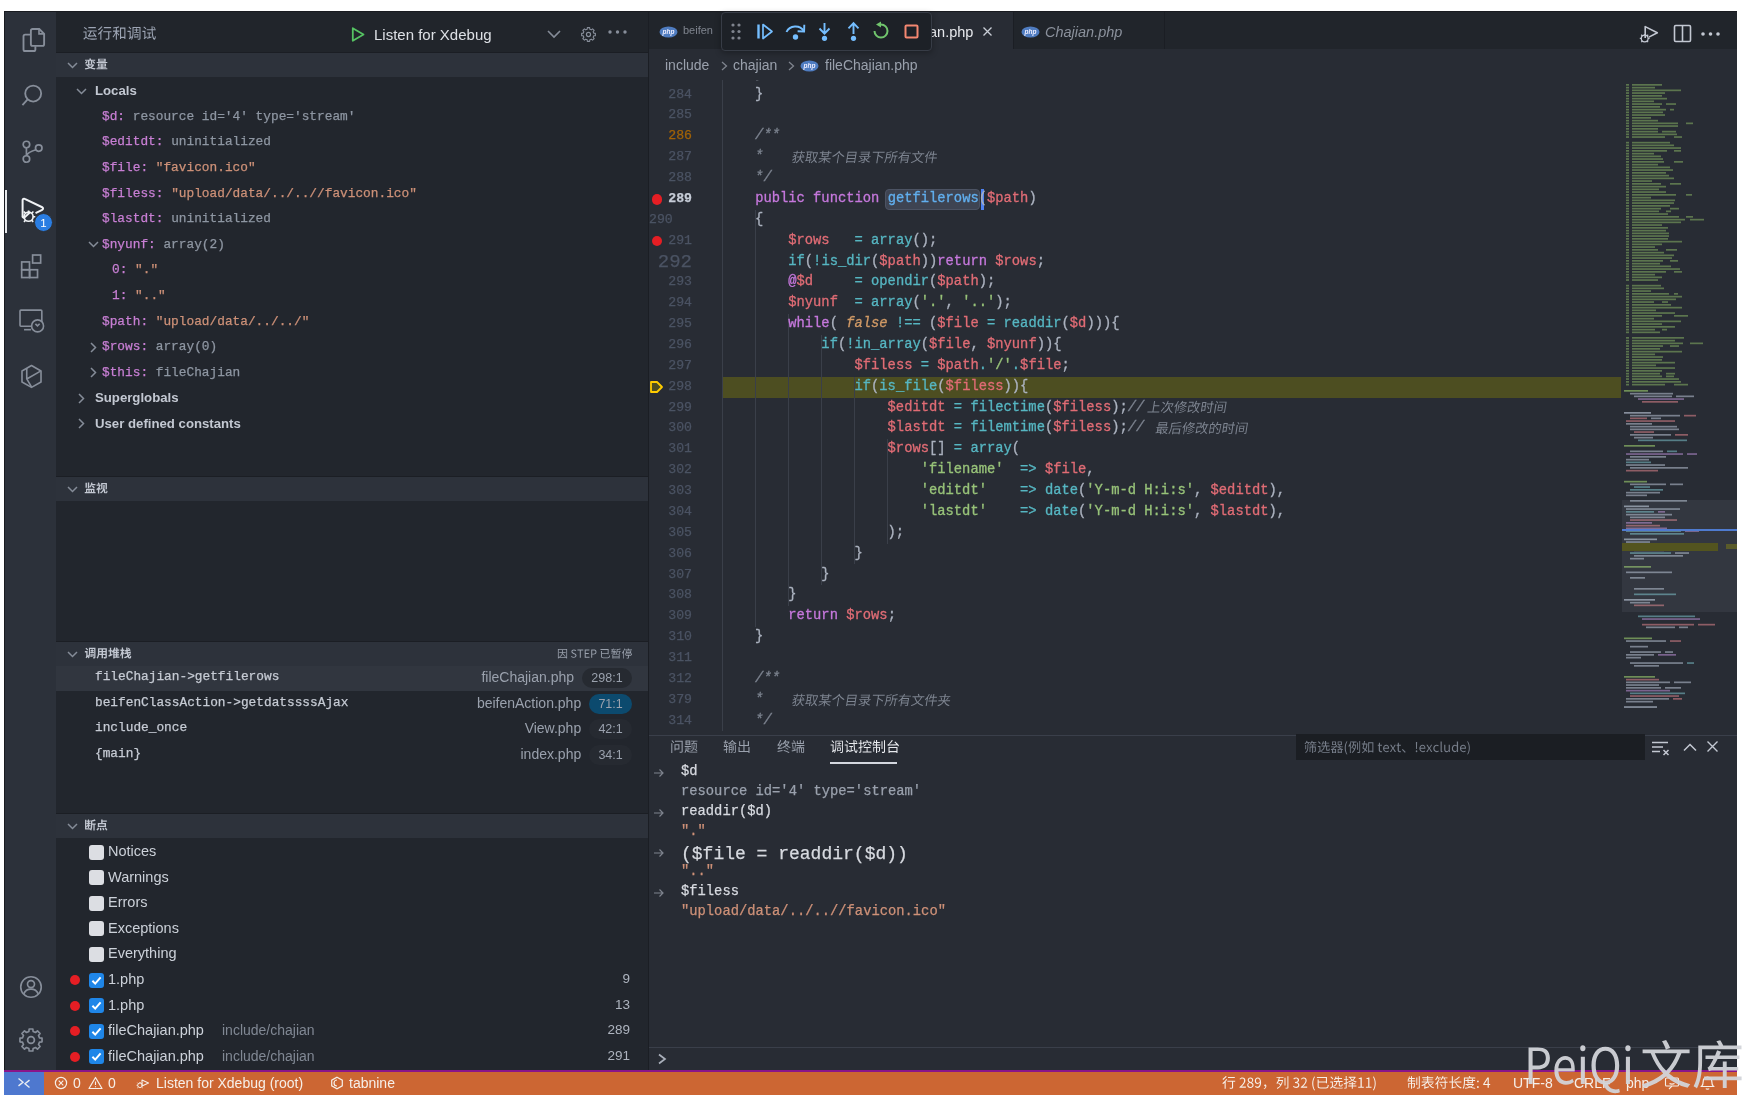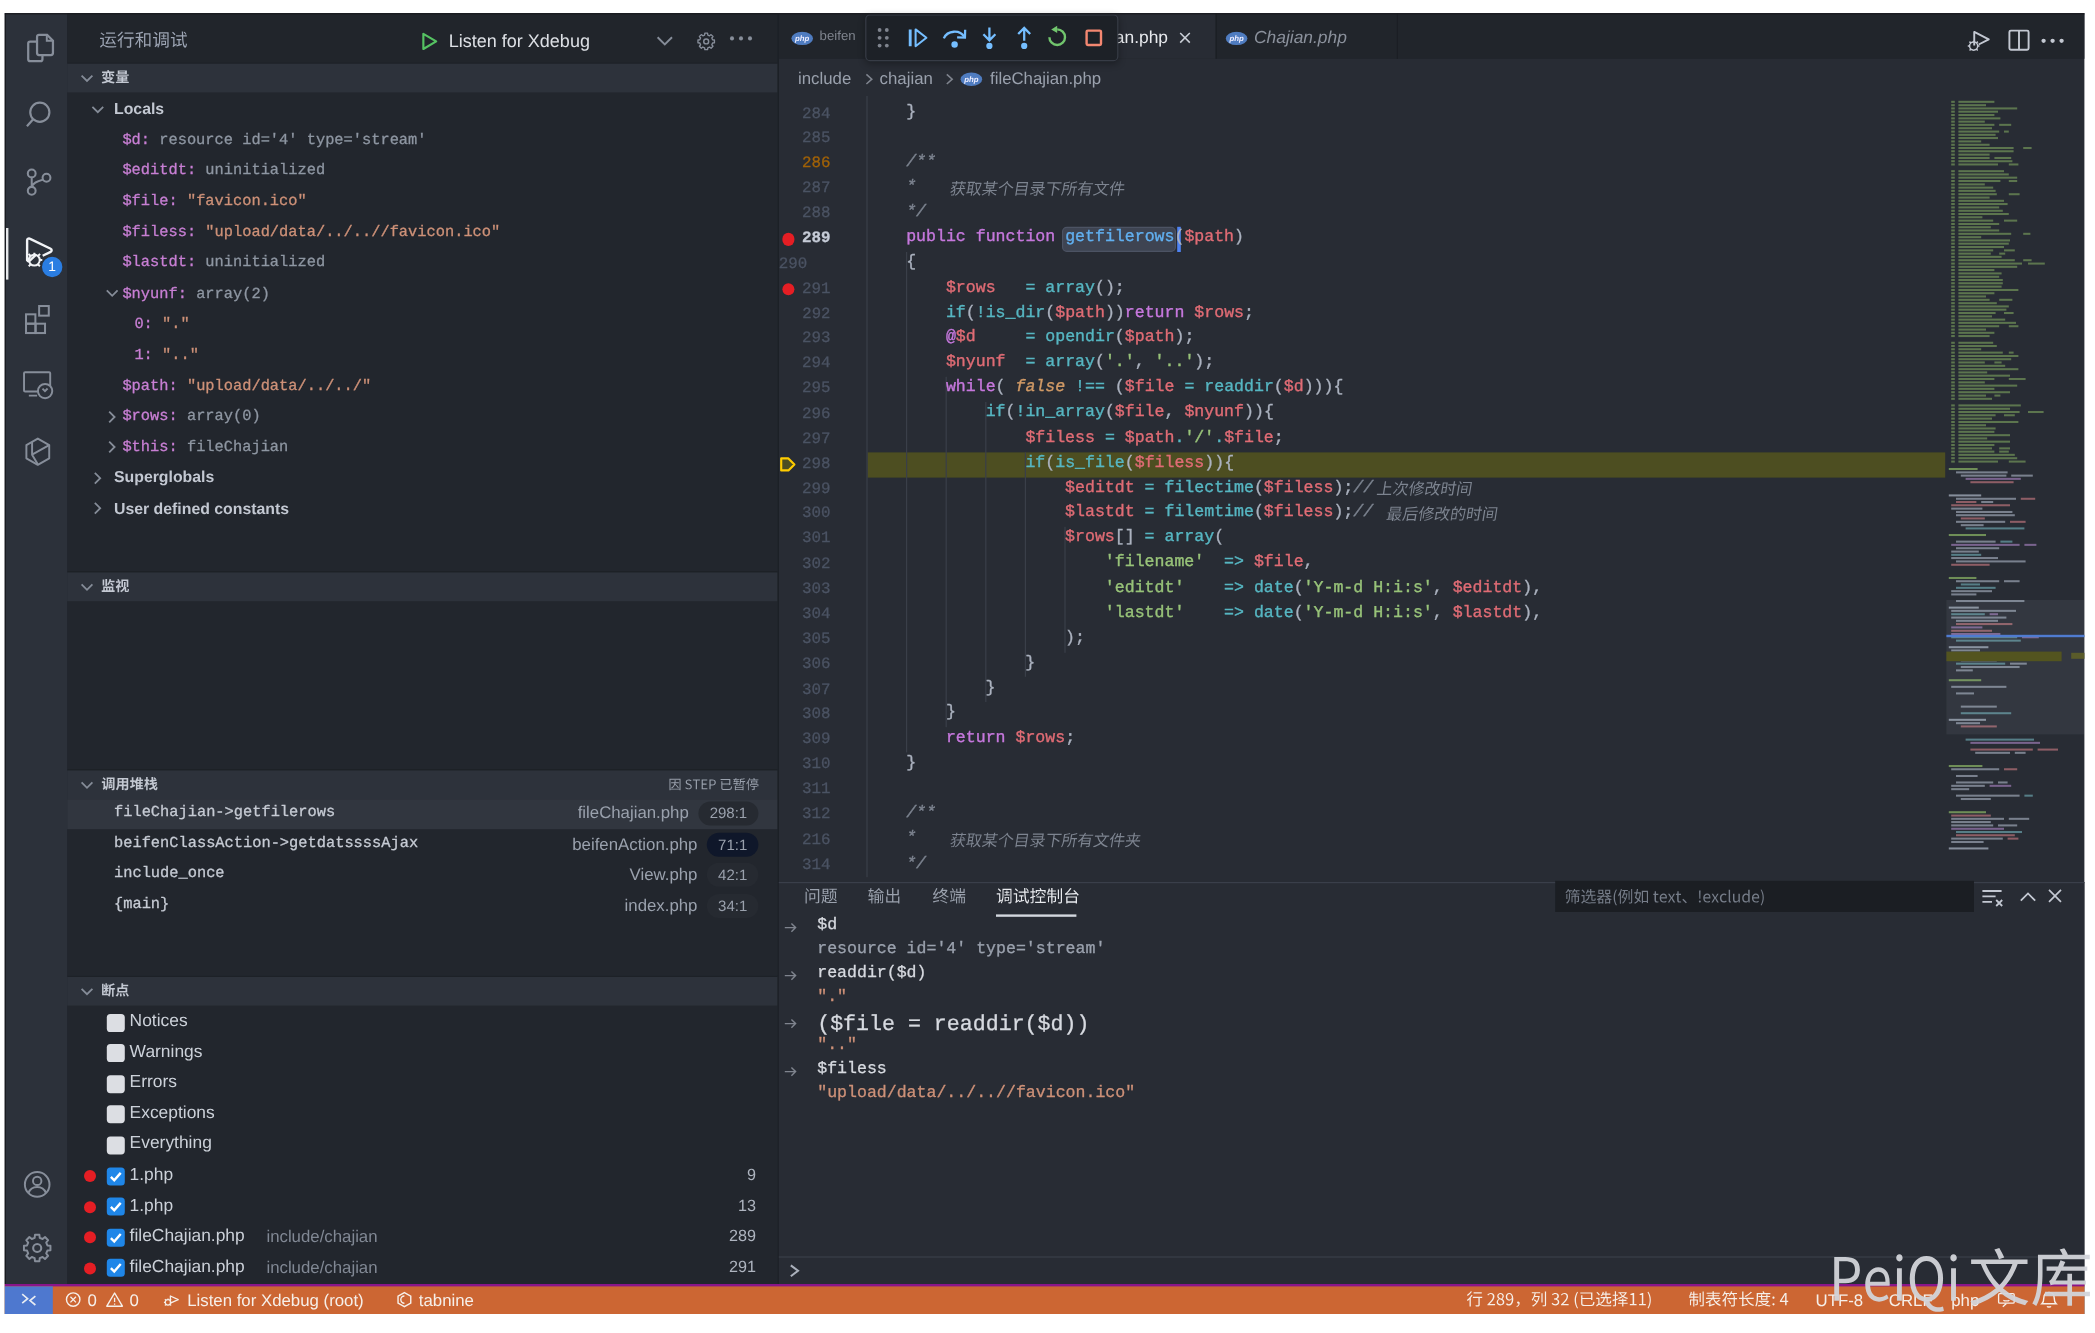--- a/index.html
+++ b/index.html
@@ -147,21 +147,21 @@
     <path d="M1.0 -9.1C1.6 -8.6 2.5 -7.7 2.8 -7.2L3.8 -8.2C3.4 -8.7 2.5 -9.5 1.9 -10.0ZM0.4 -6.5V-5.1H1.8V-1.7C1.8 -0.9 1.4 -0.3 1.1 -0.1C1.3 0.1 1.8 0.6 2.0 0.9C2.1 0.6 2.5 0.3 4.0 -1.0C3.8 -0.5 3.6 -0.1 3.4 0.3C3.6 0.4 4.2 0.8 4.4 1.1C5.5 -0.6 5.7 -3.2 5.7 -5.1V-8.5H9.9V-0.5C9.9 -0.3 9.9 -0.2 9.7 -0.2C9.5 -0.2 9.0 -0.2 8.5 -0.2C8.7 0.1 8.9 0.7 8.9 1.1C9.7 1.1 10.3 1.0 10.7 0.8C11.1 0.6 11.2 0.2 11.2 -0.4V-9.8H4.5V-5.1C4.5 -4.1 4.4 -2.9 4.2 -1.8C4.1 -2.1 4.0 -2.4 3.9 -2.6L3.2 -2.1V-6.5ZM7.2 -8.3V-7.5H6.3V-6.5H7.2V-5.7H6.0V-4.6H9.6V-5.7H8.4V-6.5H9.4V-7.5H8.4V-8.3ZM6.1 -3.9V-0.4H7.2V-0.9H9.4V-3.9ZM7.2 -2.9H8.3V-1.9H7.2Z M13.7 -9.4V-5.1C13.7 -3.4 13.6 -1.2 12.3 0.2C12.6 0.4 13.2 0.9 13.4 1.1C14.3 0.2 14.7 -1.1 14.9 -2.4H17.4V0.9H18.9V-2.4H21.4V-0.6C21.4 -0.4 21.3 -0.3 21.1 -0.3C20.9 -0.3 20.1 -0.3 19.4 -0.4C19.6 0.0 19.8 0.6 19.8 1.0C20.9 1.0 21.7 1.0 22.2 0.8C22.7 0.5 22.8 0.1 22.8 -0.6V-9.4ZM15.1 -8.0H17.4V-6.6H15.1ZM21.4 -8.0V-6.6H18.9V-8.0ZM15.1 -5.3H17.4V-3.8H15.1C15.1 -4.2 15.1 -4.7 15.1 -5.1ZM21.4 -5.3V-3.8H18.9V-5.3Z M32.1 -4.4V-3.4H30.6V-4.4ZM24.3 -2.1 24.8 -0.7C26.0 -1.2 27.4 -1.8 28.7 -2.5L28.4 -3.7L27.2 -3.3V-6.0H28.2L28.0 -5.9C28.3 -5.6 28.6 -5.0 28.8 -4.7C29.0 -4.9 29.1 -5.1 29.3 -5.3V1.1H30.6V0.3H35.6V-1.0H33.5V-2.1H35.1V-3.4H33.5V-4.4H35.1V-5.7H33.5V-6.8H35.4V-8.1H33.2L34.0 -8.4C33.8 -8.9 33.5 -9.6 33.1 -10.1L31.9 -9.6C32.2 -9.1 32.5 -8.5 32.6 -8.1H30.9C31.2 -8.6 31.5 -9.2 31.7 -9.8L30.3 -10.2C29.9 -9.0 29.2 -7.5 28.4 -6.4V-7.4H27.2V-10.0H25.8V-7.4H24.4V-6.0H25.8V-2.7C25.2 -2.5 24.7 -2.3 24.3 -2.1ZM32.1 -5.7H30.6V-6.8H32.1ZM32.1 -2.1V-1.0H30.6V-2.1Z M46.3 -4.3C45.9 -3.7 45.4 -3.1 44.8 -2.6C44.7 -3.1 44.6 -3.6 44.5 -4.1L47.4 -4.7L47.1 -6.0L44.2 -5.4L44.1 -6.4L46.9 -6.9L46.7 -8.2L45.7 -8.0L46.5 -8.7C46.2 -9.1 45.5 -9.6 45.0 -10.0L44.1 -9.3C44.6 -8.9 45.2 -8.4 45.5 -8.0L44.0 -7.8C44.0 -8.6 43.9 -9.4 43.9 -10.2H42.5C42.5 -9.3 42.5 -8.4 42.6 -7.6L40.8 -7.3L41.0 -6.0L42.7 -6.2L42.8 -5.2L40.7 -4.7L41.0 -3.4L43.1 -3.8C43.2 -3.1 43.4 -2.4 43.6 -1.8C42.6 -1.1 41.4 -0.7 40.2 -0.3C40.5 0.0 40.9 0.5 41.1 0.9C42.1 0.5 43.2 0.1 44.1 -0.5C44.6 0.5 45.2 1.1 46.0 1.1C47.0 1.1 47.5 0.6 47.7 -1.3C47.4 -1.5 46.9 -1.8 46.6 -2.1C46.5 -0.8 46.4 -0.3 46.1 -0.3C45.8 -0.3 45.5 -0.7 45.3 -1.3C46.1 -2.0 46.9 -2.8 47.5 -3.7ZM38.0 -10.2V-8.0H36.6V-6.6H37.9C37.6 -5.2 37.0 -3.5 36.3 -2.6C36.5 -2.2 36.8 -1.6 36.9 -1.2C37.3 -1.7 37.7 -2.6 38.0 -3.5V1.1H39.3V-4.4C39.6 -4.0 39.8 -3.5 39.9 -3.1L40.7 -4.1C40.5 -4.4 39.6 -5.8 39.3 -6.3V-6.6H40.5V-8.0H39.3V-10.2Z" fill="#c3c8d2"></path>
   </svg>
 <svg class="" style="position:absolute;left:557.0px;top:645.8px;overflow:visible" width="80" height="15" viewBox="0 -11.7 80 15.0">
     <path d="M5.2 -7.6C5.2 -6.9 5.2 -6.3 5.1 -5.8H2.3V-5.0H5.0C4.7 -3.4 4.1 -2.1 2.3 -1.4C2.5 -1.2 2.8 -0.9 2.9 -0.7C4.3 -1.4 5.1 -2.4 5.5 -3.7C6.5 -2.8 7.5 -1.6 8.1 -0.8L8.7 -1.3C8.1 -2.2 6.8 -3.5 5.7 -4.5L5.8 -5.0H8.7V-5.8H5.9C6.0 -6.3 6.0 -6.9 6.0 -7.6ZM0.9 -8.8V0.9H1.7V0.3H9.3V0.9H10.1V-8.8ZM1.7 -0.4V-8.0H9.3V-0.4Z M16.8 0.1C18.5 0.1 19.5 -0.9 19.5 -2.1C19.5 -3.3 18.8 -3.9 17.9 -4.3L16.7 -4.8C16.1 -5.1 15.4 -5.4 15.4 -6.1C15.4 -6.9 16.0 -7.3 16.9 -7.3C17.7 -7.3 18.2 -7.0 18.7 -6.6L19.3 -7.2C18.7 -7.8 17.9 -8.2 16.9 -8.2C15.4 -8.2 14.4 -7.3 14.4 -6.1C14.4 -4.9 15.3 -4.3 16.0 -4.0L17.2 -3.5C17.9 -3.2 18.5 -2.9 18.5 -2.1C18.5 -1.3 17.9 -0.7 16.8 -0.7C16.0 -0.7 15.2 -1.1 14.6 -1.7L14.0 -1.0C14.7 -0.3 15.7 0.1 16.8 0.1Z M22.8 0.0H23.8V-7.2H26.3V-8.1H20.4V-7.2H22.8Z M27.7 0.0H32.5V-0.9H28.7V-3.8H31.8V-4.7H28.7V-7.2H32.4V-8.1H27.7Z M34.2 0.0H35.2V-3.2H36.5C38.3 -3.2 39.5 -4.0 39.5 -5.7C39.5 -7.5 38.3 -8.1 36.5 -8.1H34.2ZM35.2 -4.0V-7.2H36.4C37.8 -7.2 38.5 -6.9 38.5 -5.7C38.5 -4.5 37.8 -4.0 36.4 -4.0Z M43.5 -8.6V-7.7H50.7V-4.8H45.0V-6.7H44.1V-1.1C44.1 0.2 44.7 0.6 46.5 0.6C46.9 0.6 50.2 0.6 50.6 0.6C52.4 0.6 52.8 -0.0 53.0 -2.1C52.7 -2.1 52.4 -2.2 52.2 -2.4C52.0 -0.6 51.8 -0.2 50.6 -0.2C49.9 -0.2 47.0 -0.2 46.4 -0.2C45.2 -0.2 45.0 -0.4 45.0 -1.1V-4.0H50.7V-3.5H51.6V-8.6Z M59.7 -8.5V-6.9C59.7 -6.0 59.6 -4.8 58.9 -3.9C59.1 -3.8 59.4 -3.6 59.6 -3.5C60.2 -4.2 60.4 -5.2 60.4 -6.1H61.9V-3.5H62.7V-6.1H64.0V-6.8H60.5V-6.8V-7.9C61.6 -8.0 62.8 -8.2 63.7 -8.5L63.2 -9.1C62.4 -8.8 61.0 -8.6 59.7 -8.5ZM56.2 -1.1H61.8V-0.2H56.2ZM56.2 -1.7V-2.6H61.8V-1.7ZM55.4 -3.2V0.9H56.2V0.5H61.8V0.9H62.6V-3.2ZM54.1 -4.9 54.2 -4.2 56.7 -4.4V-3.5H57.5V-4.5L59.2 -4.7L59.2 -5.3L57.5 -5.2V-6.0H59.2V-6.7H57.5V-7.4H56.7V-6.7H55.3C55.6 -7.0 55.9 -7.4 56.2 -7.9H59.2V-8.5H56.6L56.9 -9.0L56.1 -9.3C56.0 -9.0 55.8 -8.8 55.7 -8.5H54.1V-7.9H55.3C55.1 -7.5 54.9 -7.2 54.8 -7.1C54.6 -6.8 54.4 -6.6 54.2 -6.6C54.3 -6.4 54.4 -6.0 54.5 -5.9C54.6 -5.9 54.9 -6.0 55.4 -6.0H56.7V-5.1Z M69.7 -6.4H73.3V-5.4H69.7ZM68.9 -7.0V-4.8H74.1V-7.0ZM67.9 -4.1V-2.4H68.6V-3.5H74.2V-2.4H75.0V-4.1ZM70.7 -9.1C70.9 -8.8 71.0 -8.5 71.1 -8.2H68.1V-7.5H75.0V-8.2H72.0C71.9 -8.6 71.7 -9.0 71.5 -9.3ZM68.9 -2.6V-2.0H71.0V-0.1C71.0 0.1 71.0 0.1 70.8 0.1C70.7 0.1 70.0 0.1 69.4 0.1C69.5 0.3 69.6 0.6 69.7 0.8C70.5 0.8 71.1 0.8 71.4 0.7C71.8 0.6 71.9 0.4 71.9 -0.0V-2.0H74.0V-2.6ZM67.4 -9.2C66.8 -7.6 65.9 -5.9 64.9 -4.8C65.0 -4.6 65.2 -4.2 65.3 -4.0C65.6 -4.4 66.0 -4.8 66.3 -5.2V0.9H67.0V-6.5C67.5 -7.3 67.8 -8.1 68.2 -9.0Z" fill="#9aa1ad"></path>
   </svg>
 <div class="abs" style="left:56px;top:665.5999999999999px;width:592px;height:25.5px;background:#31363f"></div>
 <div class="abs mono" style="left:95px;top:669.3px;font-size:12.8px;color:#c6cbd4">fileChajian-&gt;getfilerows</div>
 <div class="abs" style="left:582.0px;top:668.3px;width:50.0px;height:20px;border-radius:10px;background:#262a31;color:#9aa1ad;font-size:12.5px;display:flex;align-items:center;justify-content:center">298:1</div>
 <div class="abs" style="right:1172.0px;top:669.3px;font-size:14px;color:#9aa1ad">fileChajian.php</div>
 <div class="abs mono" style="left:95px;top:694.8px;font-size:12.8px;color:#c6cbd4">beifenClassAction-&gt;getdatssssAjax</div>
-<div class="abs" style="left:589.2px;top:693.8px;width:42.8px;height:20px;border-radius:10px;background:#0f172a;color:#9aa1ad;font-size:12.5px;display:flex;align-items:center;justify-content:center">71:1</div>
+<div class="abs" style="left:589.2px;top:693.8px;width:42.8px;height:20px;border-radius:10px;background:#0c4a6e;color:#9aa1ad;font-size:12.5px;display:flex;align-items:center;justify-content:center">71:1</div>
 <div class="abs" style="right:1164.8px;top:694.8px;font-size:14px;color:#9aa1ad">beifenAction.php</div>
 <div class="abs mono" style="left:95px;top:720.3px;font-size:12.8px;color:#c6cbd4">include_once</div>
 <div class="abs" style="left:589.2px;top:719.3px;width:42.8px;height:20px;border-radius:10px;background:#262a31;color:#9aa1ad;font-size:12.5px;display:flex;align-items:center;justify-content:center">42:1</div>
 <div class="abs" style="right:1164.8px;top:720.3px;font-size:14px;color:#9aa1ad">View.php</div>
 <div class="abs mono" style="left:95px;top:745.8px;font-size:12.8px;color:#c6cbd4">{main}</div>
 <div class="abs" style="left:589.2px;top:744.8px;width:42.8px;height:20px;border-radius:10px;background:#262a31;color:#9aa1ad;font-size:12.5px;display:flex;align-items:center;justify-content:center">34:1</div>
 <div class="abs" style="right:1164.8px;top:745.8px;font-size:14px;color:#9aa1ad">index.php</div>
 <div class="abs" style="left:56px;top:813px;width:592px;height:25px;background:#2d323b;border-top:1px solid #1b1e24"></div>
 <svg class="abs" style="left:66px;top:821.5px" width="13" height="9" viewBox="0 0 13 9">
     <path d="M2 2 L6.5 6.5 L11 2" fill="none" stroke="#858c98" stroke-width="1.5"></path>
@@ -327,21 +327,21 @@
     </svg>
 <div class="codeline" style="left:73.0px;top:67.1px"><span class="m">    *</span></div>
 <div class="abs mono" style="left:0px;top:88.0px;width:43px;height:20.9px;font-size:13.2px;color:#4b5363;font-weight:normal;text-align:right;line-height:20.9px">288</div>
 <div class="codeline" style="left:73.0px;top:88.0px"><span class="m">    */</span></div>
 <div class="abs mono" style="left:0px;top:108.8px;width:43px;height:20.9px;font-size:13.2px;color:#c6ccd7;font-weight:bold;text-align:right;line-height:20.9px">289</div>
 <div class="codeline" style="left:73.0px;top:108.8px"><span class="p">    </span><span class="k">public</span><span class="p"> </span><span class="k">function</span><span class="p"> </span><span class="f">getfilerows</span><span class="p">(</span><span class="v">$path</span><span class="p">)</span></div>
 <div class="abs mono" style="left:0px;top:129.7px;width:43px;height:20.9px;font-size:13.2px;color:#4b5363;font-weight:normal;line-height:20.9px">290</div>
 <div class="codeline" style="left:73.0px;top:129.7px"><span class="p">    {</span></div>
 <div class="abs mono" style="left:0px;top:150.6px;width:43px;height:20.9px;font-size:13.2px;color:#4b5363;font-weight:normal;text-align:right;line-height:20.9px">291</div>
 <div class="codeline" style="left:73.0px;top:150.6px"><span class="p">        </span><span class="v">$rows</span><span class="p">   </span><span class="c">=</span><span class="p"> </span><span class="c">array</span><span class="p">();</span></div>
-<div class="abs mono" style="left:0px;top:171.5px;width:43px;height:20.9px;font-size:13px;color:#4b5363;font-weight:normal;text-align:right;line-height:20.9px">292</div>
+<div class="abs mono" style="left:0px;top:171.5px;width:43px;height:20.9px;font-size:19px;color:#4b5363;font-weight:normal;text-align:right;line-height:20.9px">292</div>
 <div class="codeline" style="left:73.0px;top:171.5px"><span class="p">        </span><span class="c">if</span><span class="p">(</span><span class="c">!</span><span class="c">is_dir</span><span class="p">(</span><span class="v">$path</span><span class="p">))</span><span class="k">return</span><span class="p"> </span><span class="v">$rows</span><span class="p">;</span></div>
 <div class="abs mono" style="left:0px;top:192.3px;width:43px;height:20.9px;font-size:13.2px;color:#4b5363;font-weight:normal;text-align:right;line-height:20.9px">293</div>
 <div class="codeline" style="left:73.0px;top:192.3px"><span class="p">        </span><span class="k">@</span><span class="v">$d</span><span class="p">     </span><span class="c">=</span><span class="p"> </span><span class="c">opendir</span><span class="p">(</span><span class="v">$path</span><span class="p">);</span></div>
 <div class="abs mono" style="left:0px;top:213.2px;width:43px;height:20.9px;font-size:13.2px;color:#4b5363;font-weight:normal;text-align:right;line-height:20.9px">294</div>
 <div class="codeline" style="left:73.0px;top:213.2px"><span class="p">        </span><span class="v">$nyunf</span><span class="p">  </span><span class="c">=</span><span class="p"> </span><span class="c">array</span><span class="p">(</span><span class="s">'.'</span><span class="p">,</span><span class="p"> </span><span class="s">'..'</span><span class="p">);</span></div>
 <div class="abs mono" style="left:0px;top:234.1px;width:43px;height:20.9px;font-size:13.2px;color:#4b5363;font-weight:normal;text-align:right;line-height:20.9px">295</div>
 <div class="codeline" style="left:73.0px;top:234.1px"><span class="p">        </span><span class="k">while</span><span class="p">(</span><span class="p"> </span><span class="o">false</span><span class="p"> </span><span class="c">!==</span><span class="p"> (</span><span class="v">$file</span><span class="p"> </span><span class="c">=</span><span class="p"> </span><span class="c">readdir</span><span class="p">(</span><span class="v">$d</span><span class="p">))){</span></div>
 <div class="abs mono" style="left:0px;top:254.9px;width:43px;height:20.9px;font-size:13.2px;color:#4b5363;font-weight:normal;text-align:right;line-height:20.9px">296</div>
 <div class="codeline" style="left:73.0px;top:254.9px"><span class="p">            </span><span class="c">if</span><span class="p">(</span><span class="c">!</span><span class="c">in_array</span><span class="p">(</span><span class="v">$file</span><span class="p">,</span><span class="p"> </span><span class="v">$nyunf</span><span class="p">)){</span></div>
 <div class="abs mono" style="left:0px;top:275.8px;width:43px;height:20.9px;font-size:13.2px;color:#4b5363;font-weight:normal;text-align:right;line-height:20.9px">297</div>
@@ -375,21 +375,21 @@
 <div class="abs mono" style="left:0px;top:505.4px;width:43px;height:20.9px;font-size:13.2px;color:#4b5363;font-weight:normal;text-align:right;line-height:20.9px">308</div>
 <div class="codeline" style="left:73.0px;top:505.4px"><span class="p">        }</span></div>
 <div class="abs mono" style="left:0px;top:526.2px;width:43px;height:20.9px;font-size:13.2px;color:#4b5363;font-weight:normal;text-align:right;line-height:20.9px">309</div>
 <div class="codeline" style="left:73.0px;top:526.2px"><span class="p">        </span><span class="k">return</span><span class="p"> </span><span class="v">$rows</span><span class="p">;</span></div>
 <div class="abs mono" style="left:0px;top:547.1px;width:43px;height:20.9px;font-size:13.2px;color:#4b5363;font-weight:normal;text-align:right;line-height:20.9px">310</div>
 <div class="codeline" style="left:73.0px;top:547.1px"><span class="p">    }</span></div>
 <div class="abs mono" style="left:0px;top:568.0px;width:43px;height:20.9px;font-size:13.2px;color:#4b5363;font-weight:normal;text-align:right;line-height:20.9px">311</div>
 <div class="codeline" style="left:73.0px;top:568.0px"></div>
 <div class="abs mono" style="left:0px;top:588.9px;width:43px;height:20.9px;font-size:13.2px;color:#4b5363;font-weight:normal;text-align:right;line-height:20.9px">312</div>
 <div class="codeline" style="left:73.0px;top:588.9px"><span class="m">    /**</span></div>
-<div class="abs mono" style="left:0px;top:609.7px;width:43px;height:20.9px;font-size:13.2px;color:#4b5363;font-weight:normal;text-align:right;line-height:20.9px">216</div>
+<div class="abs mono" style="left:0px;top:609.7px;width:43px;height:20.9px;font-size:13.2px;color:#4b5363;font-weight:normal;text-align:right;line-height:20.9px">379</div>
 <svg class="" style="position:absolute;left:139.2px;top:610.5px;overflow:visible" width="165" height="18" viewBox="0 -14.2 165 18.2">
       <path transform="skewX(-9)" transform-origin="0 14.2" d="M9.5 -7.4C10.2 -6.9 11.0 -6.2 11.3 -5.7L12.1 -6.3C11.7 -6.8 10.9 -7.5 10.2 -7.9ZM8.1 -8.0V-6.0L8.1 -5.5H5.0V-4.6H8.1C7.8 -2.9 7.1 -1.0 4.6 0.5C4.9 0.6 5.2 0.9 5.4 1.1C7.4 -0.1 8.3 -1.7 8.8 -3.2C9.4 -1.3 10.5 0.2 12.1 1.0C12.2 0.8 12.6 0.4 12.8 0.2C10.9 -0.6 9.8 -2.4 9.2 -4.6H12.6V-5.5H9.1V-6.0V-8.0ZM8.5 -11.3V-10.2H5.0V-11.3H4.0V-10.2H0.8V-9.3H4.0V-8.2H5.0V-9.3H8.5V-8.2H9.5V-9.3H12.6V-10.2H9.5V-11.3ZM4.4 -7.9C4.1 -7.6 3.7 -7.2 3.3 -6.9C3.0 -7.3 2.5 -7.7 1.9 -8.1L1.3 -7.6C1.8 -7.2 2.3 -6.8 2.6 -6.4C2.0 -6.0 1.2 -5.6 0.5 -5.3C0.7 -5.1 1.0 -4.8 1.2 -4.6C1.8 -4.9 2.5 -5.3 3.1 -5.7C3.3 -5.3 3.4 -4.9 3.5 -4.5C2.9 -3.6 1.6 -2.5 0.5 -2.1C0.7 -1.9 1.0 -1.6 1.1 -1.3C2.0 -1.8 3.0 -2.6 3.7 -3.4L3.7 -2.8C3.7 -1.5 3.6 -0.5 3.3 -0.1C3.2 0.0 3.0 0.1 2.9 0.1C2.6 0.1 2.1 0.1 1.4 0.1C1.6 0.3 1.7 0.7 1.8 1.0C2.3 1.0 2.8 1.0 3.2 0.9C3.5 0.9 3.8 0.8 4.0 0.6C4.5 -0.1 4.6 -1.2 4.6 -2.8C4.6 -4.0 4.5 -5.1 3.8 -6.2C4.4 -6.6 4.8 -7.0 5.2 -7.5Z M24.8 -8.8C24.5 -6.8 23.9 -5.1 23.2 -3.6C22.5 -5.1 22.0 -6.9 21.7 -8.8ZM20.2 -9.8V-8.8H20.9C21.2 -6.4 21.8 -4.3 22.6 -2.6C21.8 -1.3 20.9 -0.3 19.8 0.3C20.0 0.5 20.3 0.8 20.5 1.1C21.5 0.4 22.4 -0.5 23.1 -1.6C23.8 -0.6 24.6 0.3 25.7 1.0C25.8 0.7 26.1 0.4 26.4 0.2C25.3 -0.5 24.4 -1.4 23.7 -2.6C24.7 -4.4 25.5 -6.7 25.8 -9.6L25.2 -9.8L25.1 -9.8ZM13.9 -1.7 14.1 -0.8 18.2 -1.5V1.0H19.1V-1.6L20.3 -1.9L20.3 -2.7L19.1 -2.5V-9.7H20.1V-10.6H14.0V-9.7H14.9V-1.9ZM15.9 -9.7H18.2V-7.8H15.9ZM15.9 -7.0H18.2V-5.0H15.9ZM15.9 -4.1H18.2V-2.4L15.9 -2.0Z M30.0 -11.3V-9.9H27.6V-9.0H30.0V-5.0H33.0V-3.8H27.6V-2.9H32.1C30.9 -1.7 29.0 -0.6 27.3 -0.0C27.5 0.2 27.8 0.5 28.0 0.8C29.7 0.1 31.7 -1.2 33.0 -2.6V1.1H34.0V-2.6C35.3 -1.2 37.3 0.1 39.0 0.8C39.2 0.5 39.5 0.1 39.7 -0.1C38.0 -0.6 36.1 -1.7 34.9 -2.9H39.5V-3.8H34.0V-5.0H36.9V-9.0H39.4V-9.9H36.9V-11.3H35.9V-9.9H31.0V-11.3ZM35.9 -9.0V-7.9H31.0V-9.0ZM35.9 -7.0V-5.8H31.0V-7.0Z M46.4 -7.3V1.1H47.4V-7.3ZM47.0 -11.3C45.6 -9.0 43.2 -7.1 40.7 -6.0C41.0 -5.7 41.2 -5.3 41.4 -5.1C43.5 -6.1 45.5 -7.6 46.9 -9.5C48.7 -7.4 50.5 -6.1 52.4 -5.0C52.6 -5.4 52.9 -5.7 53.2 -5.9C51.1 -7.0 49.2 -8.2 47.5 -10.3L47.9 -10.9Z M56.7 -6.3H63.8V-4.1H56.7ZM56.7 -7.3V-9.4H63.8V-7.3ZM56.7 -3.1H63.8V-0.9H56.7ZM55.7 -10.4V1.0H56.7V0.1H63.8V1.0H64.8V-10.4Z M68.8 -4.2C69.7 -3.8 70.7 -3.0 71.2 -2.5L71.9 -3.2C71.4 -3.7 70.3 -4.4 69.5 -4.9ZM68.8 -10.5V-9.6H76.9L76.9 -8.3H69.2V-7.4H76.8L76.7 -6.2H67.9V-5.3H73.2V-2.8C71.2 -2.0 69.2 -1.2 67.9 -0.7L68.4 0.2C69.8 -0.4 71.5 -1.1 73.2 -1.9V-0.0C73.2 0.2 73.1 0.2 72.9 0.2C72.7 0.2 71.9 0.2 71.1 0.2C71.3 0.5 71.4 0.8 71.5 1.1C72.5 1.1 73.2 1.1 73.6 1.0C74.1 0.8 74.2 0.6 74.2 -0.0V-3.2C75.3 -1.4 77.0 -0.1 79.1 0.5C79.2 0.3 79.6 -0.1 79.8 -0.3C78.3 -0.7 77.1 -1.4 76.0 -2.4C76.9 -2.9 77.9 -3.6 78.7 -4.3L77.9 -5.0C77.3 -4.4 76.3 -3.6 75.4 -3.0C74.9 -3.6 74.5 -4.2 74.2 -4.9V-5.3H79.6V-6.2H77.8C77.9 -7.6 78.0 -9.2 78.0 -10.5L77.2 -10.6L77.0 -10.5Z M81.1 -10.3V-9.3H86.3V1.1H87.4V-6.0C88.9 -5.2 90.7 -4.1 91.6 -3.4L92.4 -4.3C91.3 -5.1 89.2 -6.3 87.6 -7.1L87.4 -6.8V-9.3H93.1V-10.3Z M101.0 -9.9V-5.4C101.0 -3.6 100.8 -1.2 99.2 0.4C99.4 0.6 99.8 0.9 100.0 1.1C101.7 -0.6 102.0 -3.4 102.0 -5.4V-5.7H104.1V1.0H105.1V-5.7H106.6V-6.7H102.0V-9.2C103.5 -9.4 105.2 -9.8 106.4 -10.2L105.7 -11.1C104.6 -10.6 102.6 -10.2 101.0 -9.9ZM96.1 -4.8V-5.2V-7.0H98.8V-4.8ZM99.7 -11.0C98.7 -10.5 96.7 -10.1 95.1 -9.9V-5.2C95.1 -3.5 95.0 -1.2 94.2 0.5C94.4 0.6 94.8 0.9 95.0 1.1C95.8 -0.3 96.0 -2.2 96.1 -3.9H99.7V-7.9H96.1V-9.2C97.6 -9.4 99.3 -9.7 100.4 -10.1Z M112.4 -11.3C112.3 -10.7 112.1 -10.1 111.8 -9.5H108.0V-8.6H111.4C110.6 -6.8 109.3 -5.2 107.7 -4.1C107.9 -3.9 108.2 -3.5 108.4 -3.3C109.2 -3.9 110.0 -4.6 110.6 -5.4V1.1H111.6V-1.6H117.2V-0.2C117.2 0.0 117.2 0.1 116.9 0.1C116.7 0.1 115.9 0.1 115.0 0.1C115.1 0.3 115.3 0.8 115.3 1.0C116.5 1.0 117.2 1.0 117.6 0.9C118.1 0.7 118.2 0.4 118.2 -0.2V-7.0H111.7C112.0 -7.5 112.3 -8.0 112.5 -8.6H119.8V-9.5H112.9C113.1 -10.0 113.3 -10.5 113.5 -11.0ZM111.6 -3.9H117.2V-2.5H111.6ZM111.6 -4.7V-6.1H117.2V-4.7Z M126.3 -11.0C126.7 -10.4 127.1 -9.5 127.3 -8.9L128.4 -9.3C128.2 -9.8 127.7 -10.7 127.3 -11.3ZM121.3 -8.9V-7.9H123.4C124.2 -5.9 125.2 -4.1 126.6 -2.7C125.1 -1.4 123.3 -0.5 121.1 0.1C121.3 0.3 121.6 0.8 121.7 1.0C124.0 0.3 125.8 -0.6 127.3 -2.0C128.8 -0.6 130.7 0.4 132.9 1.0C133.0 0.7 133.3 0.3 133.6 0.1C131.4 -0.5 129.6 -1.4 128.1 -2.7C129.5 -4.1 130.5 -5.8 131.3 -7.9H133.4V-8.9ZM127.4 -3.4C126.1 -4.7 125.1 -6.2 124.4 -7.9H130.1C129.5 -6.1 128.5 -4.6 127.4 -3.4Z M138.2 -4.6V-3.6H142.1V1.1H143.1V-3.6H146.8V-4.6H143.1V-7.5H146.2V-8.5H143.1V-11.1H142.1V-8.5H140.3C140.5 -9.1 140.6 -9.8 140.8 -10.4L139.8 -10.6C139.5 -8.8 138.9 -7.1 138.1 -6.0C138.4 -5.9 138.8 -5.6 139.0 -5.5C139.4 -6.0 139.7 -6.8 140.0 -7.5H142.1V-4.6ZM137.6 -11.2C136.9 -9.2 135.7 -7.2 134.4 -5.9C134.6 -5.6 134.9 -5.1 135.0 -4.9C135.4 -5.3 135.8 -5.9 136.2 -6.4V1.0H137.2V-8.0C137.7 -8.9 138.2 -9.9 138.5 -10.9Z M149.8 -7.7C150.3 -6.9 150.7 -5.8 150.9 -5.1L151.8 -5.4C151.7 -6.1 151.2 -7.1 150.7 -7.9ZM157.3 -8.0C156.9 -7.2 156.3 -6.0 155.8 -5.3L156.6 -5.1C157.1 -5.7 157.8 -6.8 158.3 -7.7ZM153.6 -11.2V-9.2H148.6V-8.3H153.6C153.6 -7.0 153.5 -5.9 153.3 -4.9H148.2V-3.9H153.0C152.4 -2.0 151.0 -0.6 148.0 0.2C148.2 0.4 148.5 0.8 148.6 1.1C151.9 0.1 153.4 -1.4 154.1 -3.7C155.1 -1.3 156.9 0.3 159.5 1.0C159.7 0.7 160.0 0.3 160.2 0.1C157.7 -0.5 156.0 -1.9 155.0 -3.9H160.0V-4.9H154.4C154.6 -5.9 154.6 -7.0 154.7 -8.3H159.6V-9.2H154.7L154.7 -11.2Z" fill="#7d8490"></path>
     </svg>
 <div class="codeline" style="left:73.0px;top:609.7px"><span class="m">    *</span></div>
 <div class="abs mono" style="left:0px;top:630.6px;width:43px;height:20.9px;font-size:13.2px;color:#4b5363;font-weight:normal;text-align:right;line-height:20.9px">314</div>
 <div class="codeline" style="left:73.0px;top:630.6px"><span class="m">    */</span></div>
 </div>
 <svg class="abs" style="left:1622px;top:80px" width="115" height="655" viewBox="0 0 115 655">
     <rect x="4" y="4.0" width="3" height="1.7" fill="#72945a" opacity="0.7"></rect>
     <rect x="10" y="4.0" width="30" height="1.7" fill="#72945a" opacity="0.7"></rect>

